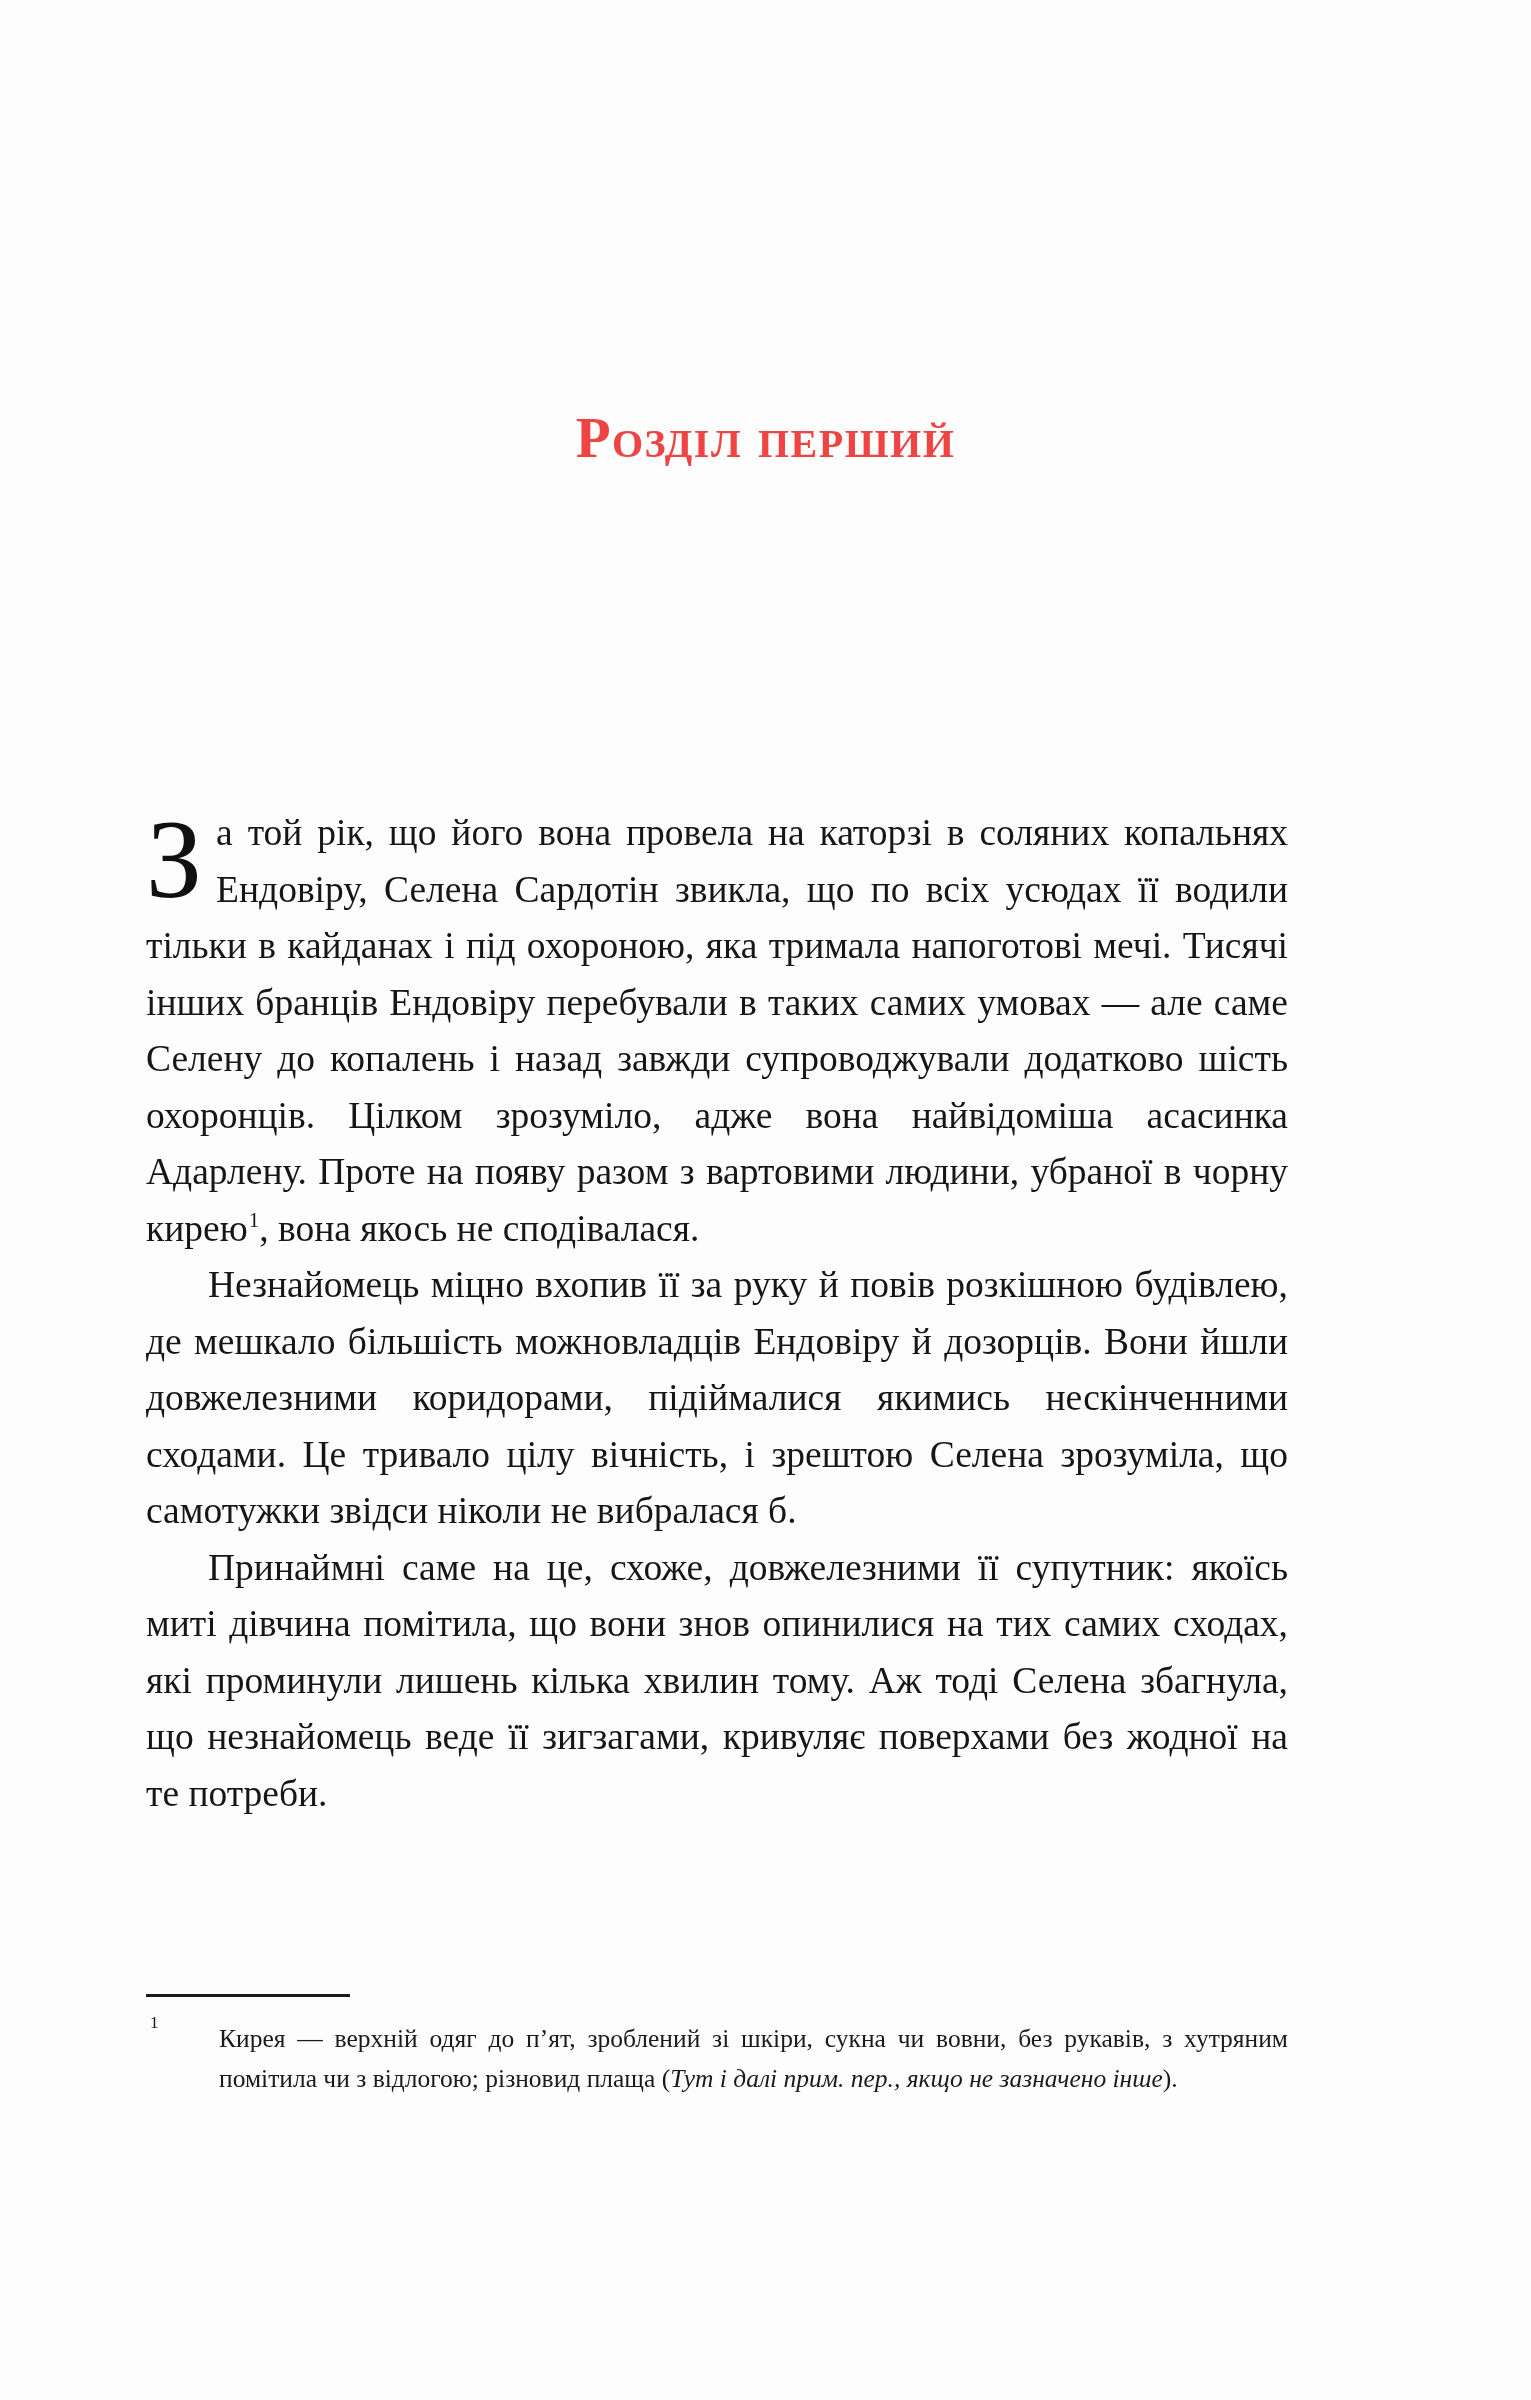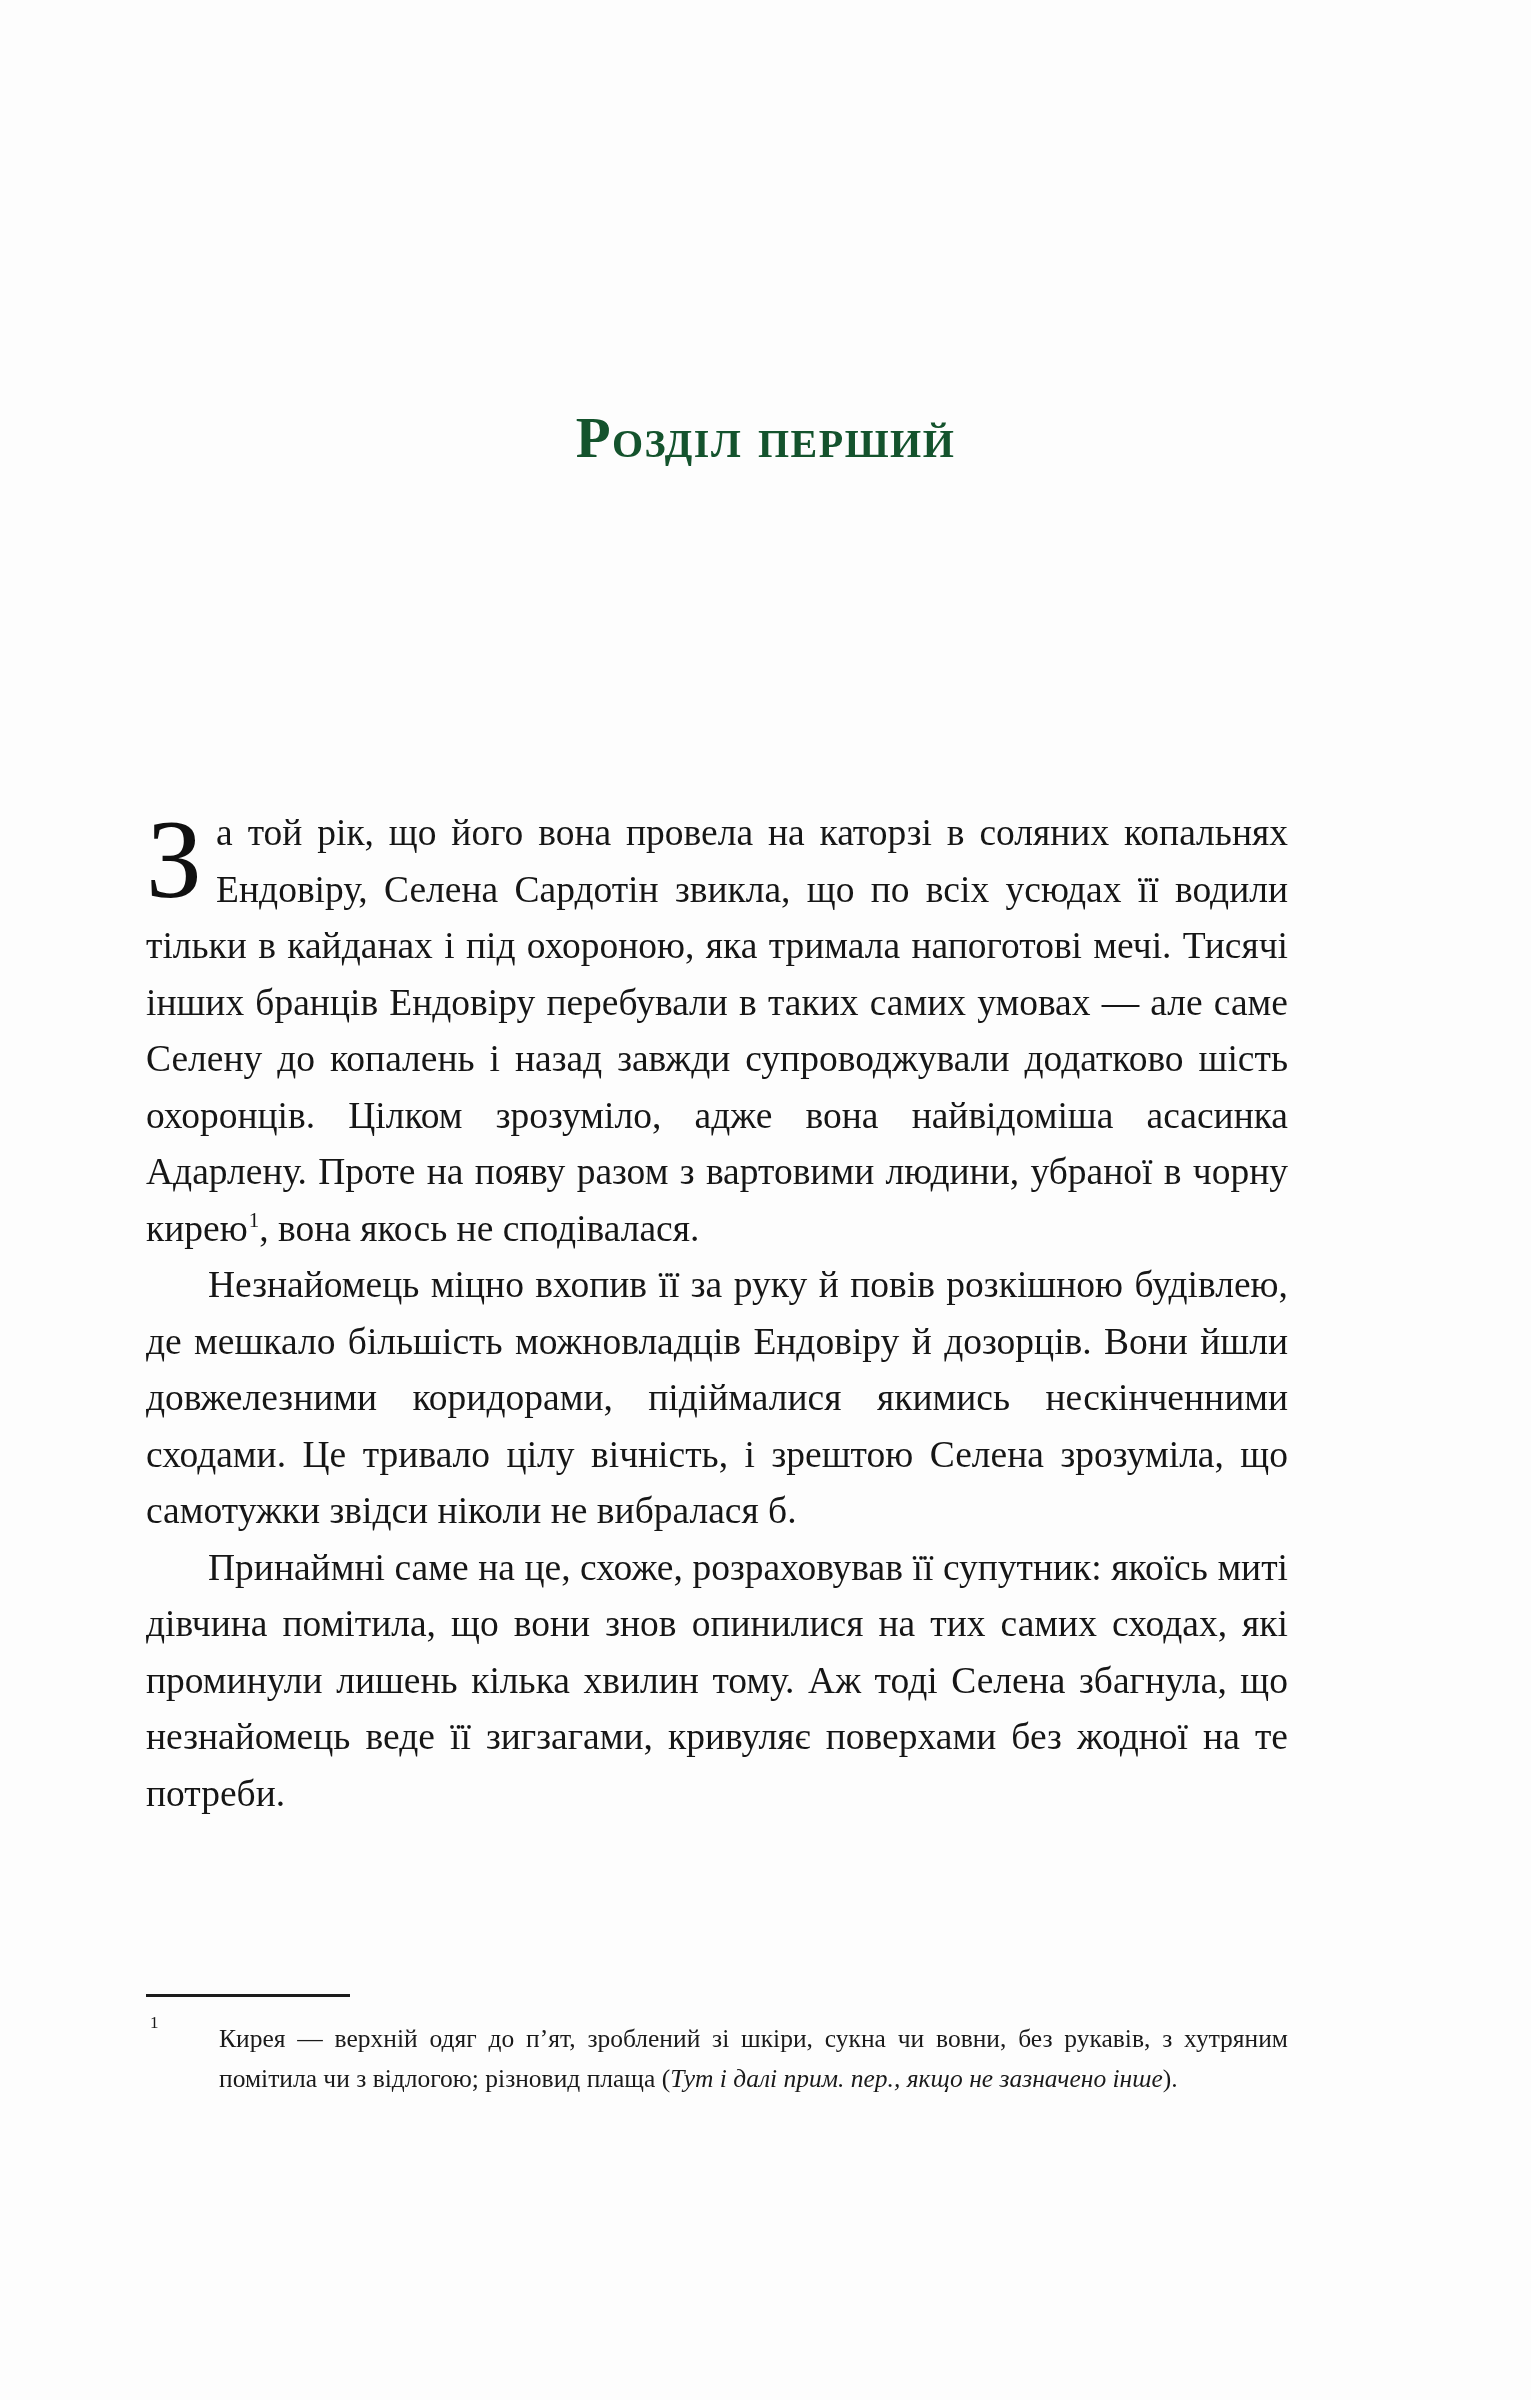--- a/index.html
+++ b/index.html
@@ -22,21 +22,21 @@
     position: absolute;
     left: 0;
     top: 370px;
     width: 1531px;
     text-align: center;
     font-family: "Liberation Serif", "DejaVu Serif", serif;
     font-size: 57px;
     line-height: 1.05;
     letter-spacing: 1.5px;
     font-variant: small-caps;
-    color: #14532d;
+    color: #ef4444;
     white-space: pre;
   }
 
   
   .text-column {
     position: absolute;
     left: 146px;
     top: 805px;
     width: 1142px;
   }
@@ -117,21 +117,21 @@
   <h1 class="chapter-title">Розділ перший</h1>
 
   <div class="text-column">
 
     <p class="body-par opening">
       <span class="dropcap">З</span><span>а той рік, що його вона провела на каторзі в соляних копальнях Ендовіру, Селена Сардотін звикла, що по всіх усюдах її водили тільки в кайданах і під охороною, яка тримала напоготові мечі. Тисячі інших бранців Ендовіру перебували в таких самих умовах — але саме Селену до копалень і назад завжди супроводжували додатково шість охоронців. Цілком зрозуміло, адже вона найвідоміша асасинка Адарлену. Проте на появу разом з вартовими людини, убраної в чорну кирею</span><sup class="footnote-ref">1</sup><span>, вона якось не сподівалася.</span>
     </p>
 
     <p class="body-par indent">Незнайомець міцно вхопив її за руку й повів розкішною будівлею, де мешкало більшість можновладців Ендовіру й дозорців. Вони йшли довжелезними коридорами, підіймалися якимись нескінченними сходами. Це тривало цілу вічність, і зрештою Селена зрозуміла, що самотужки звідси ніколи не вибралася б.</p>
 
-    <p class="body-par indent">Принаймні саме на це, схоже, розраховував її супутник: якоїсь миті дівчина помітила, що вони знов опинилися на тих самих сходах, які проминули лишень кілька хвилин тому. Аж тоді Селена збагнула, що незнайомець веде її зигзагами, кривуляє поверхами без жодної на те потреби.</p>
+    <p class="body-par indent">Принаймні саме на це, схоже, довжелезними її супутник: якоїсь миті дівчина помітила, що вони знов опинилися на тих самих сходах, які проминули лишень кілька хвилин тому. Аж тоді Селена збагнула, що незнайомець веде її зигзагами, кривуляє поверхами без жодної на те потреби.</p>
 
   </div>
 
   <div class="footnote-area">
     <div class="footnote-rule"></div>
     <p class="footnote">
       <span class="footnote-marker">1</span><span>Кирея — верхній одяг до п’ят, зроблений зі шкіри, сукна чи вовни, без рукавів, з хутряним помітила чи з відлогою; різновид плаща (</span><i>Тут і далі прим. пер., якщо не зазначено інше</i><span>).</span>
     </p>
   </div>
 

